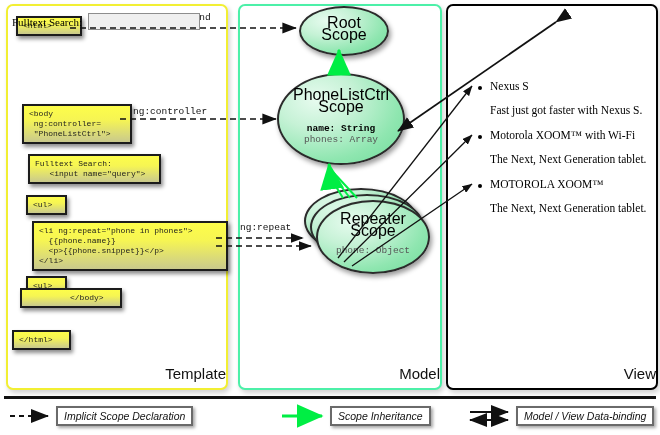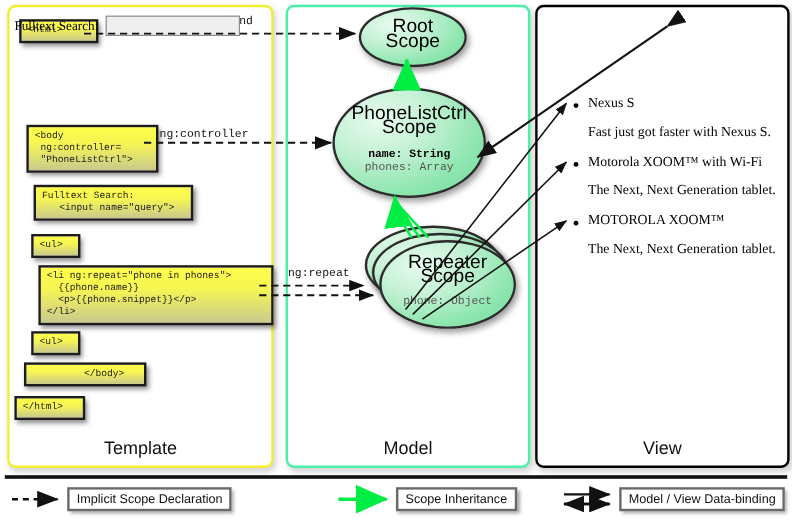--- a/index.html
+++ b/index.html
@@ -4,21 +4,21 @@
 <style>
   html,body{margin:0;padding:0;background:#ffffff;}
   body{font-family:"Liberation Sans",sans-serif;}
   #root{position:relative;width:660px;height:435px;overflow:hidden;background:#fff;}
 
   
   .panel{position:absolute;background:#fff;border-radius:7px;box-shadow:2px 3px 5px rgba(0,0,0,0.18);}
   #panel-template{left:6px;top:4px;width:218px;height:382px;border:2px solid #f2ef33;}
   #panel-model{left:238px;top:4px;width:200px;height:382px;border:2px solid #4cf0a8;}
   #panel-view{left:446px;top:4px;width:208px;height:382px;border:2px solid #000000;}
-  .panel-title{position:absolute;bottom:6px;left:0;right:0;text-align:center;
+  .panel-title{position:absolute;bottom:6px;left:0;right:0;text-align:right;
                font-size:15px;color:#111;font-family:"Liberation Sans",sans-serif;}
 
   
   .codebox{position:absolute;border:2px solid #1c1c1c;
     background:linear-gradient(180deg,#fdfd4a 0%,#f6f553 38%,#d9d97a 78%,#c9c98c 100%);
     box-shadow:2px 3px 4px rgba(0,0,0,0.45);
     font-family:"Liberation Mono",monospace;font-size:8px;line-height:10px;
     color:#1d1d1d;padding:3px 5px;white-space:pre;}
 
   
@@ -37,21 +37,21 @@
   #view-search-input{position:absolute;left:88px;top:13px;width:106px;height:13px;
      background:#efefef;border:1px solid #8d8d8d;}
   .view-bullet{position:absolute;width:4px;height:4px;border-radius:50%;background:#000;}
   .view-item{position:absolute;font-family:"Liberation Serif",serif;font-size:11.5px;color:#000;white-space:nowrap;}
   .view-snip{position:absolute;font-family:"Liberation Serif",serif;font-size:11.5px;color:#000;white-space:nowrap;}
 
   
   .edge-label{position:absolute;font-family:"Liberation Mono",monospace;font-size:9.5px;color:#111;}
 
   
-  #legend{position:absolute;left:0;top:396px;width:620px;height:39px;}
+  #legend{position:absolute;left:0;top:396px;width:620px;height:39px;font-style:italic;}
   #legend-rule{position:absolute;left:4px;top:0;width:652px;height:3px;background:#111;}
   .legend-box{position:absolute;border:2px solid #6a6a6a;background:#fff;
     box-shadow:2px 2px 3px rgba(0,0,0,0.35);
     font-family:"Liberation Sans",sans-serif;font-size:10.5px;color:#111;
     padding:2px 6px;white-space:nowrap;}
 
   svg.overlay{position:absolute;left:0;top:0;width:660px;height:435px;pointer-events:none;}
 </style>
 </head>
 <body>
@@ -79,21 +79,21 @@
 
   <div class="codebox" style="left:26px;  top:195px; width:27px;">&lt;ul&gt;</div>
 
   <div class="codebox" style="left:32px;  top:221px; width:182px;">&lt;li ng:repeat="phone in phones"&gt;
   {{phone.name}}
   &lt;p&gt;{{phone.snippet}}&lt;/p&gt;
 &lt;/li&gt;</div>
 
   <div class="codebox" style="left:26px;  top:276px; width:27px;">&lt;ul&gt;</div>
 
-  <div class="codebox" style="left:20px;  top:302px; width:45px;padding-left:48px;">&lt;/body&gt;</div>
+  <div class="codebox" style="left:20px;  top:288px; width:45px;padding-left:48px;">&lt;/body&gt;</div>
 
   <div class="codebox" style="left:12px;  top:330px; width:45px;">&lt;/html&gt;</div>
 
   <div class="edge-label" style="left:148px; top:12px;">ng:autobind</div>
   <div class="edge-label" style="left:133px; top:106px;">ng:controller</div>
   <div class="edge-label" style="left:240px; top:222px;">ng:repeat</div>
 
   <div class="ellipse" style="left:304px; top:188px; width:110px; height:62px;"></div>
   <div class="ellipse" style="left:310px; top:194px; width:110px; height:62px;"></div>
 

